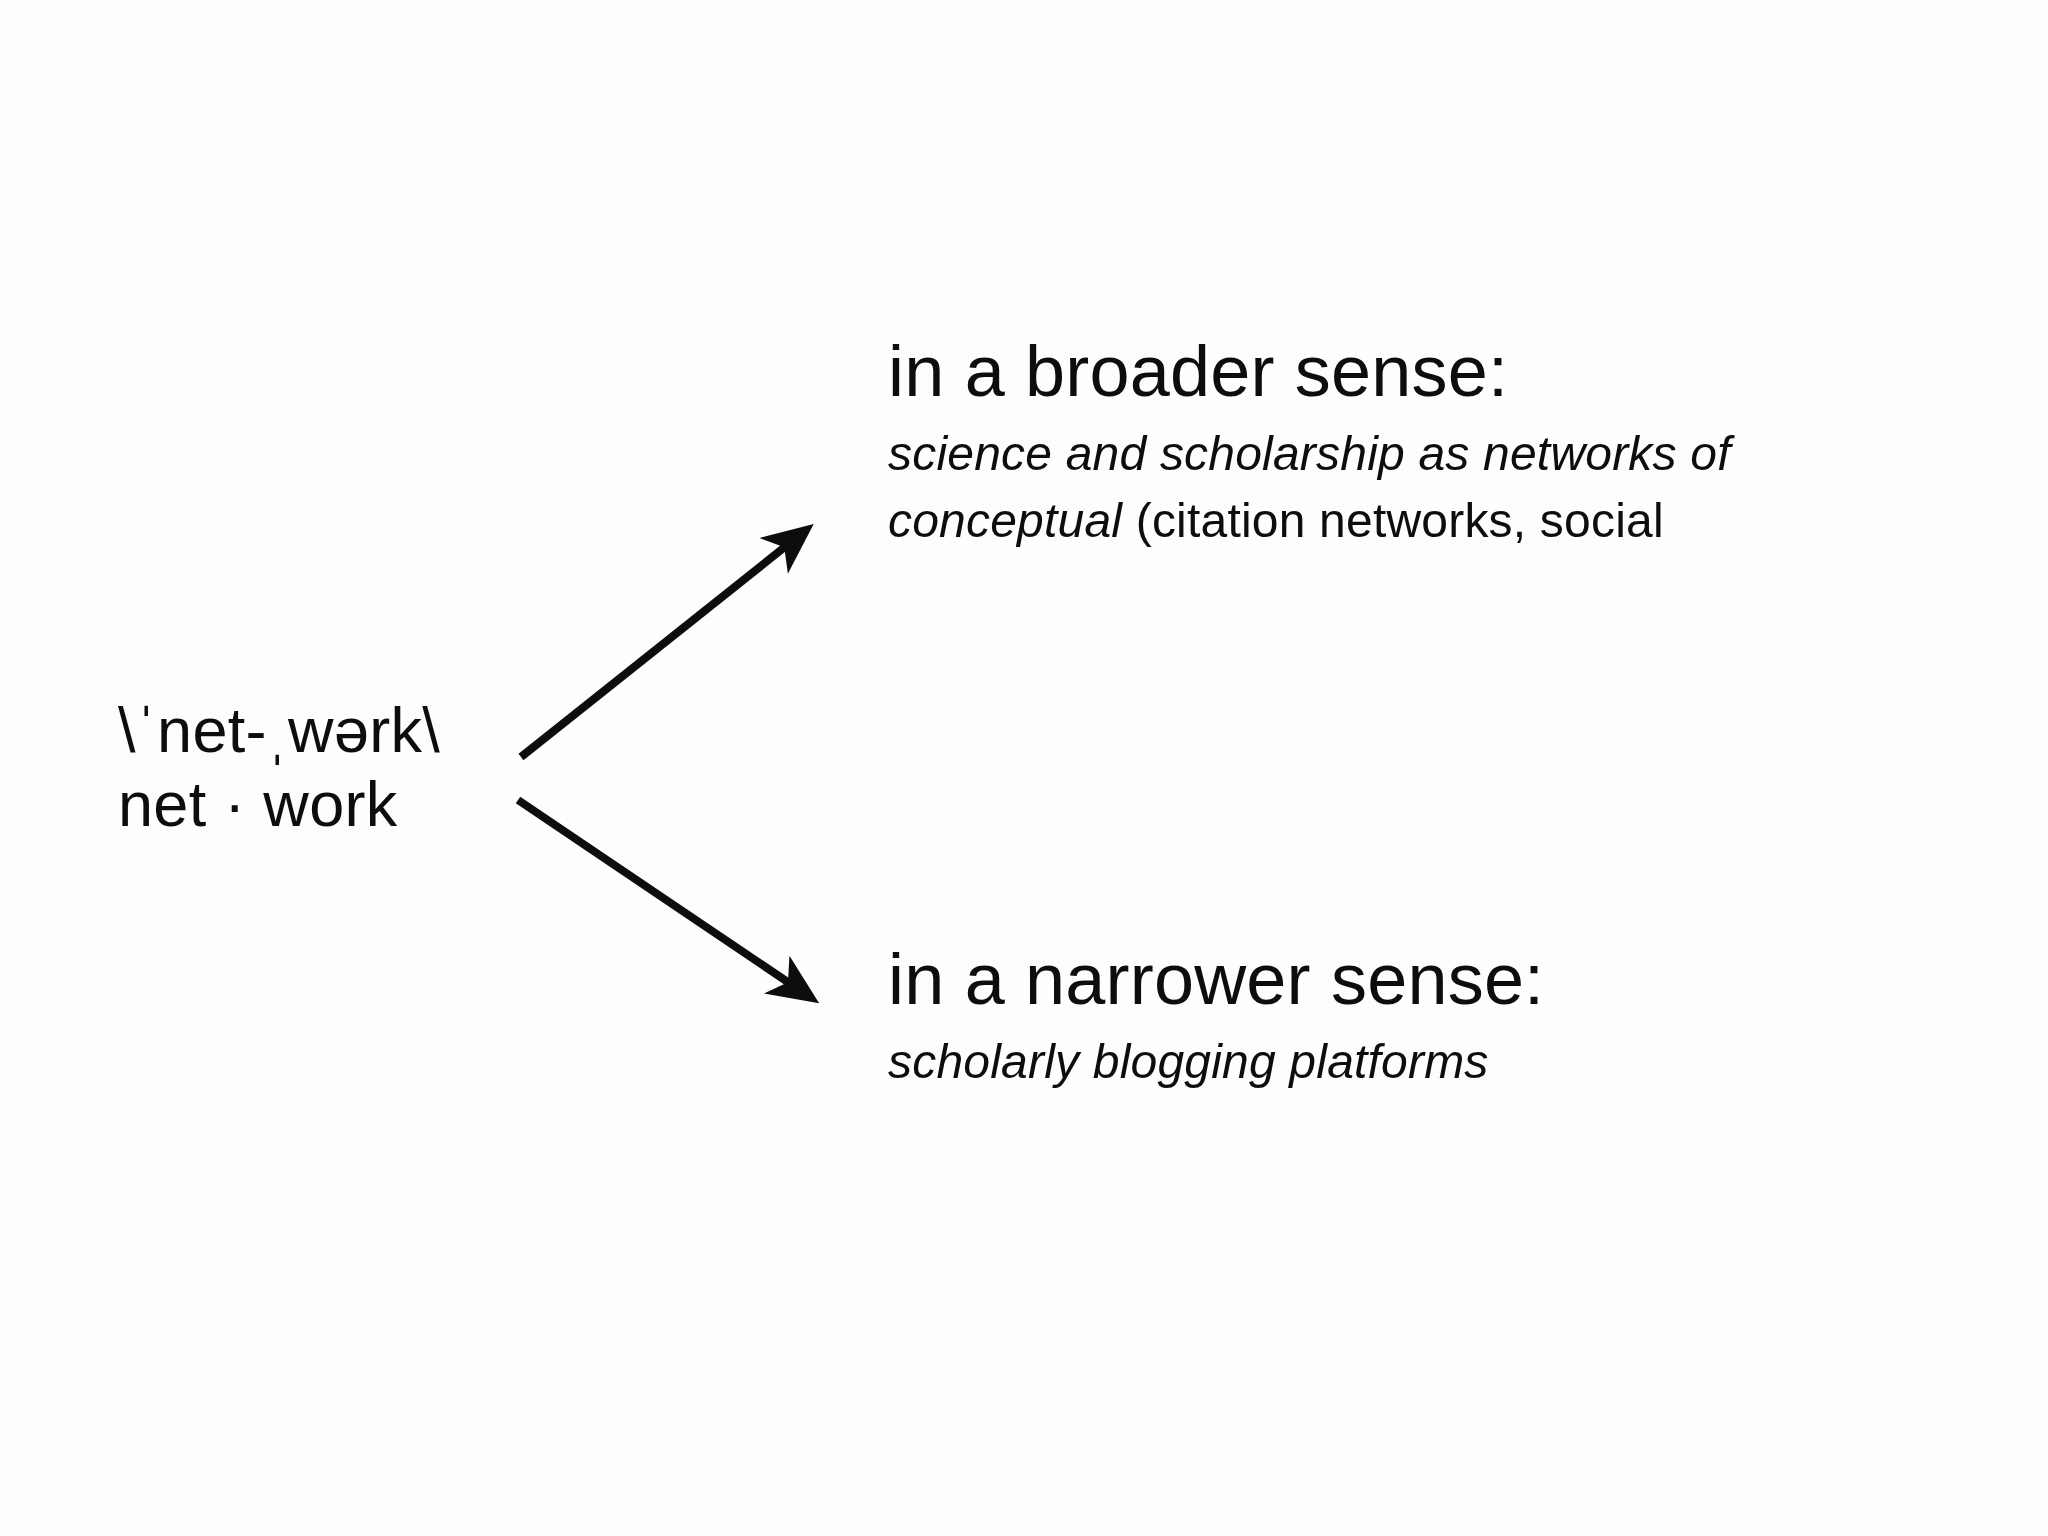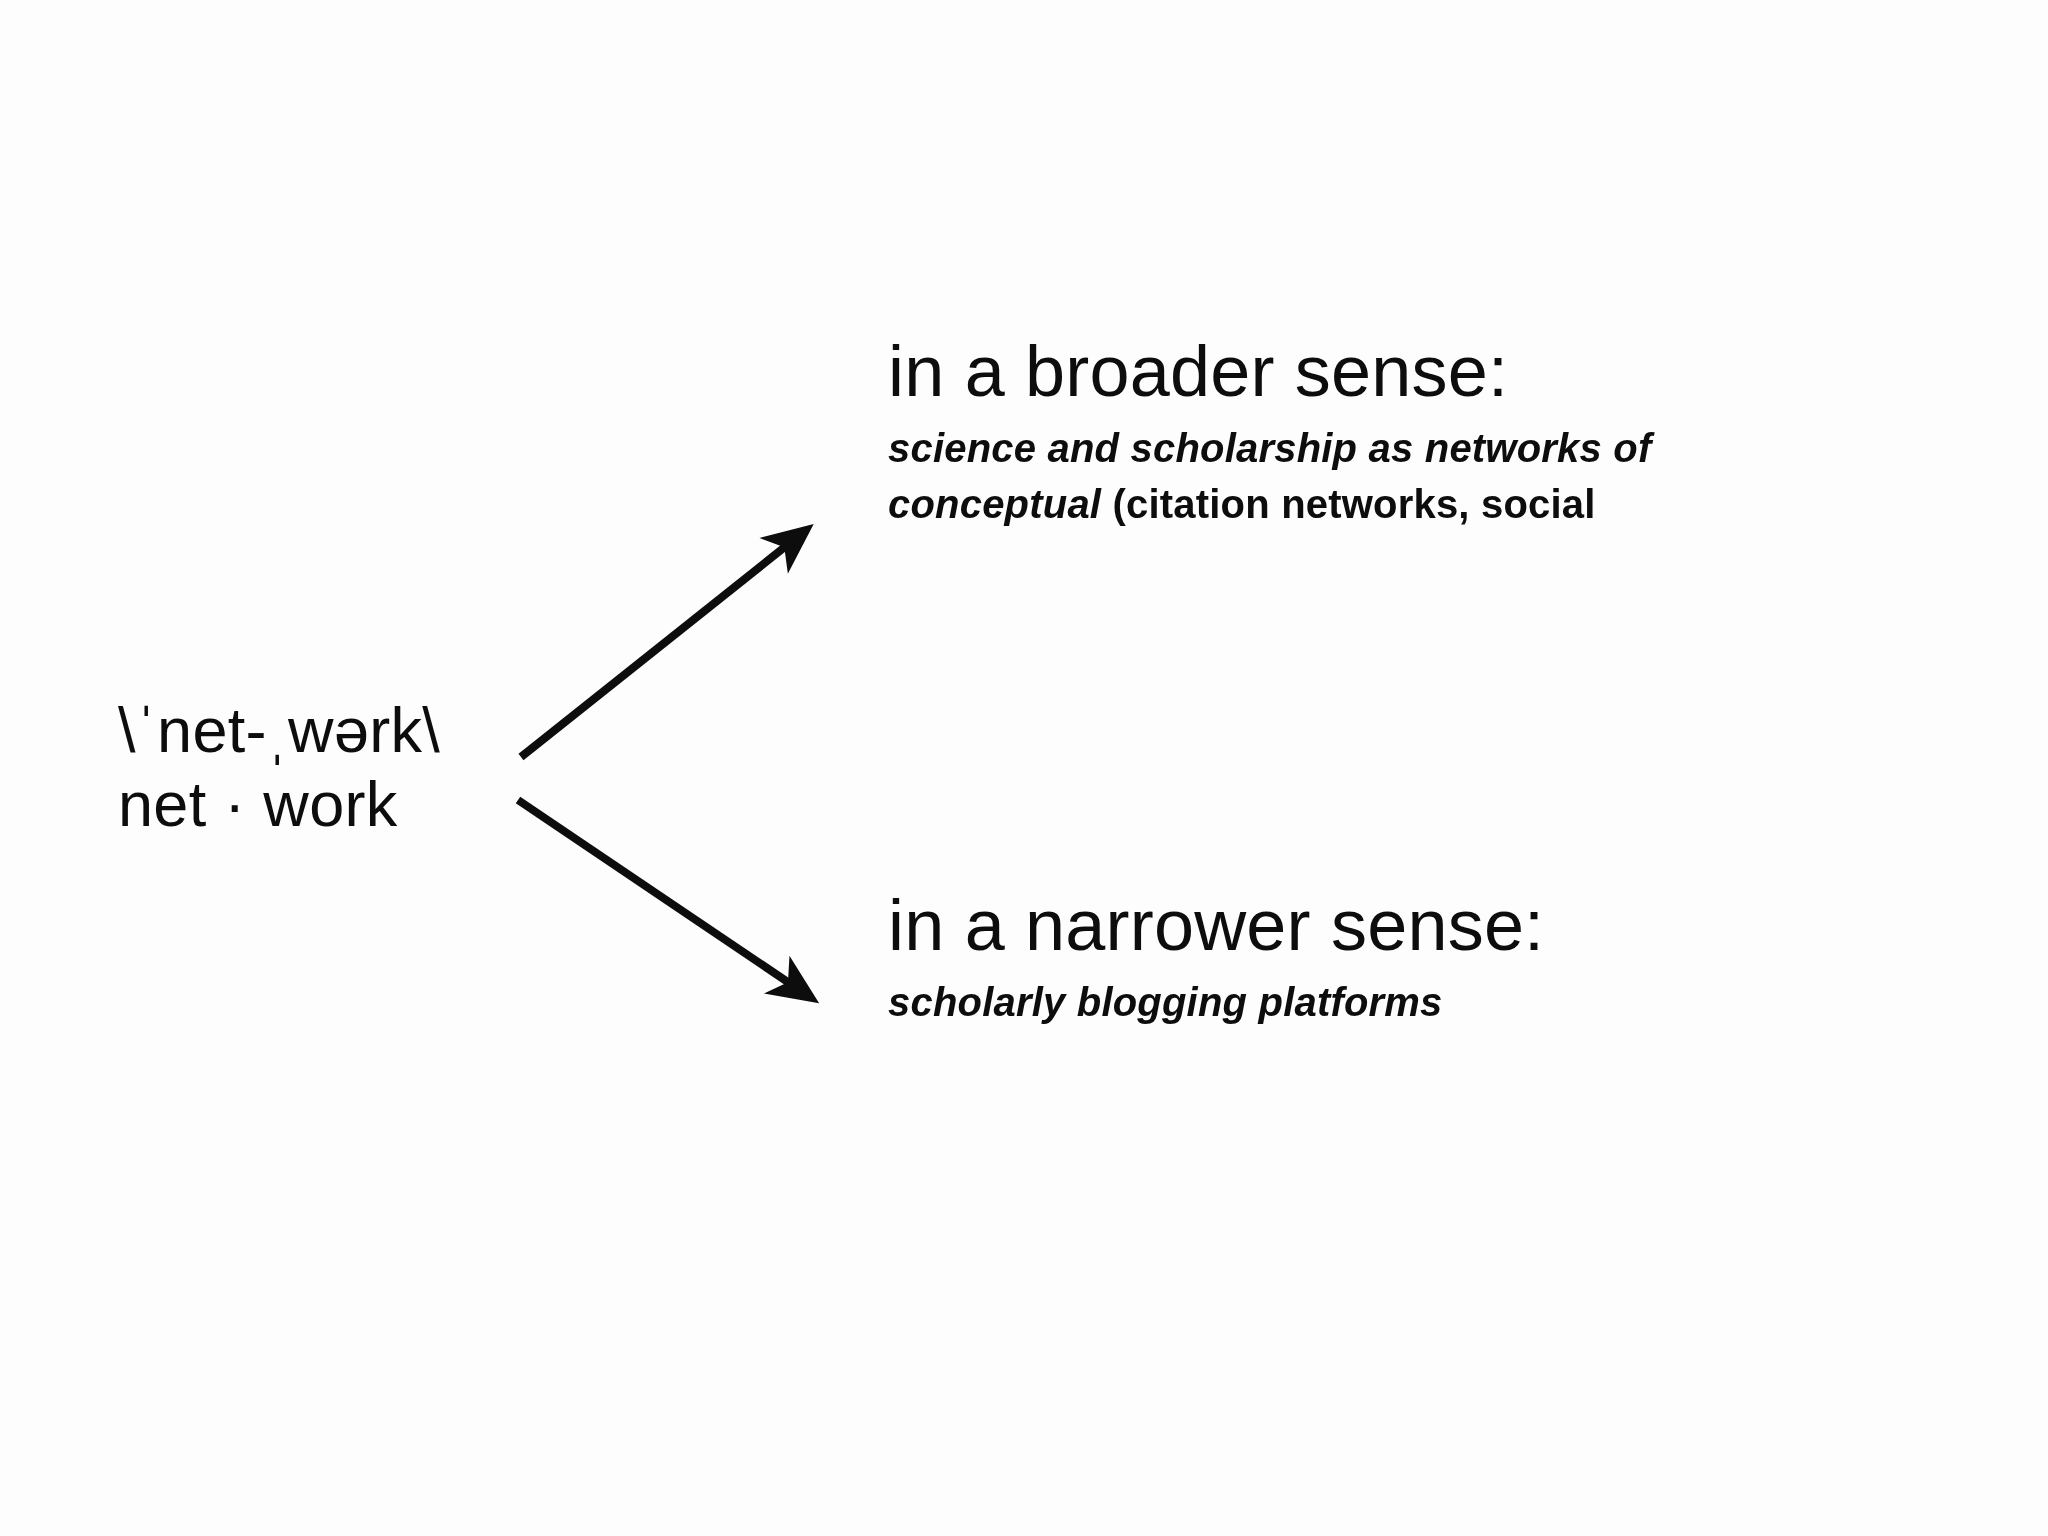--- a/index.html
+++ b/index.html
@@ -39,34 +39,34 @@
     margin-top: 8px;
   }
 
   
   .sense-block {
     position: absolute;
     left: 888px;
     white-space: nowrap;
   }
   #sense-broad  { top: 322px; }
-  #sense-narrow { top: 876px; }
+  #sense-narrow { top: 930px; }
 
   .sense-label {
     display: block;
     font-size: 72px;
     font-weight: 400;
     font-style: normal;
     line-height: 1.38;
     letter-spacing: 0.2px;
   }
   .sense-line {
     display: block;
-    font-size: 40px;
-    font-weight: 700;
+    font-size: 48px;
+    font-weight: 400;
     line-height: 1.38;
     letter-spacing: 0.2px;
   }
   .ital { font-style: italic; }
   .rom  { font-style: normal; margin-top: 28px; }
 
   
   #arrows {
     position: absolute;
     left: 0;

